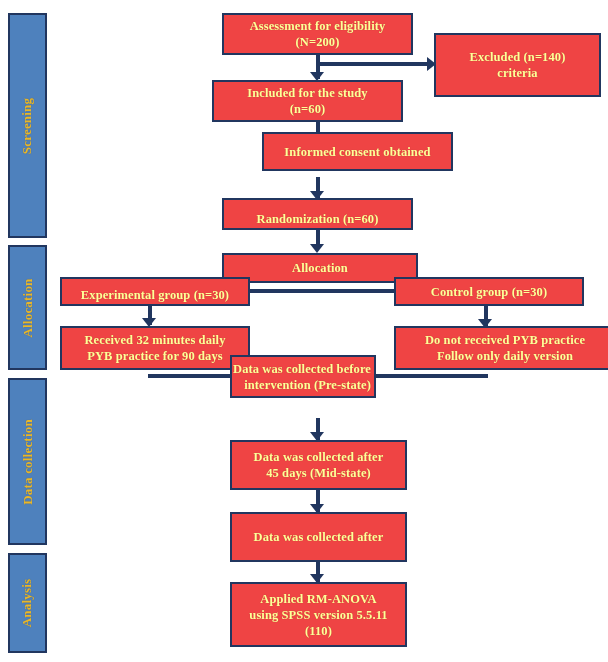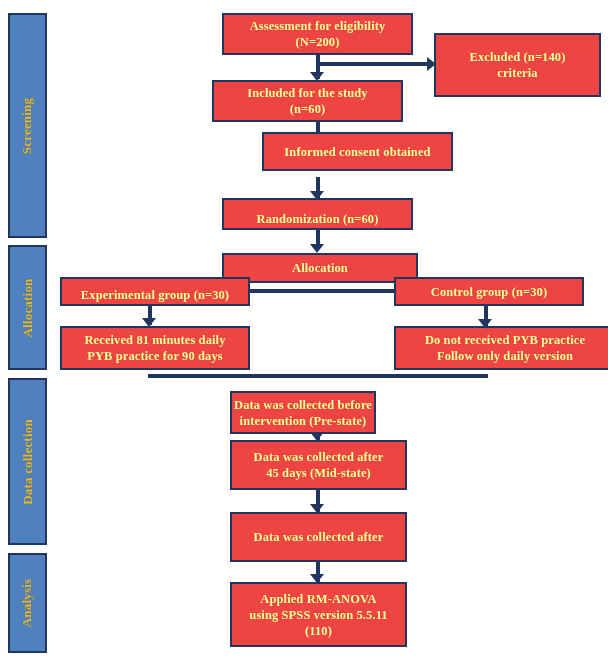--- a/index.html
+++ b/index.html
@@ -165,30 +165,30 @@
 
   <div class="box" style="left:60px;  top:277px; width:190px; height:29px;justify-content:flex-end;">
     <span class="ln">Experimental group (n=30)</span>
   </div>
 
   <div class="box" style="left:394px; top:277px; width:190px; height:29px;">
     <span class="ln">Control group (n=30)</span>
   </div>
 
   <div class="box" style="left:60px;  top:326px; width:190px; height:44px;">
-    <span class="ln">Received 81 minutes daily</span>
+    <span class="ln">Received 32 minutes daily</span>
     <span class="ln">PYB practice for 90 days</span>
   </div>
 
   <div class="box" style="left:394px; top:326px; width:222px; height:44px;">
     <span class="ln">Do not received PYB practice</span>
     <span class="ln">Follow only daily version</span>
   </div>
 
-  <div class="box" style="left:230px; top:391px; width:146px; height:43px;">
+  <div class="box" style="left:230px; top:355px; width:146px; height:43px;align-items:flex-end;">
     <span class="ln">Data was collected before</span>
     <span class="ln">intervention (Pre-state)</span>
   </div>
 
   <div class="box" style="left:230px; top:440px; width:177px; height:50px;">
     <span class="ln">Data was collected after</span>
     <span class="ln">45 days (Mid-state)</span>
   </div>
 
   <div class="box" style="left:230px; top:512px; width:177px; height:50px;">

